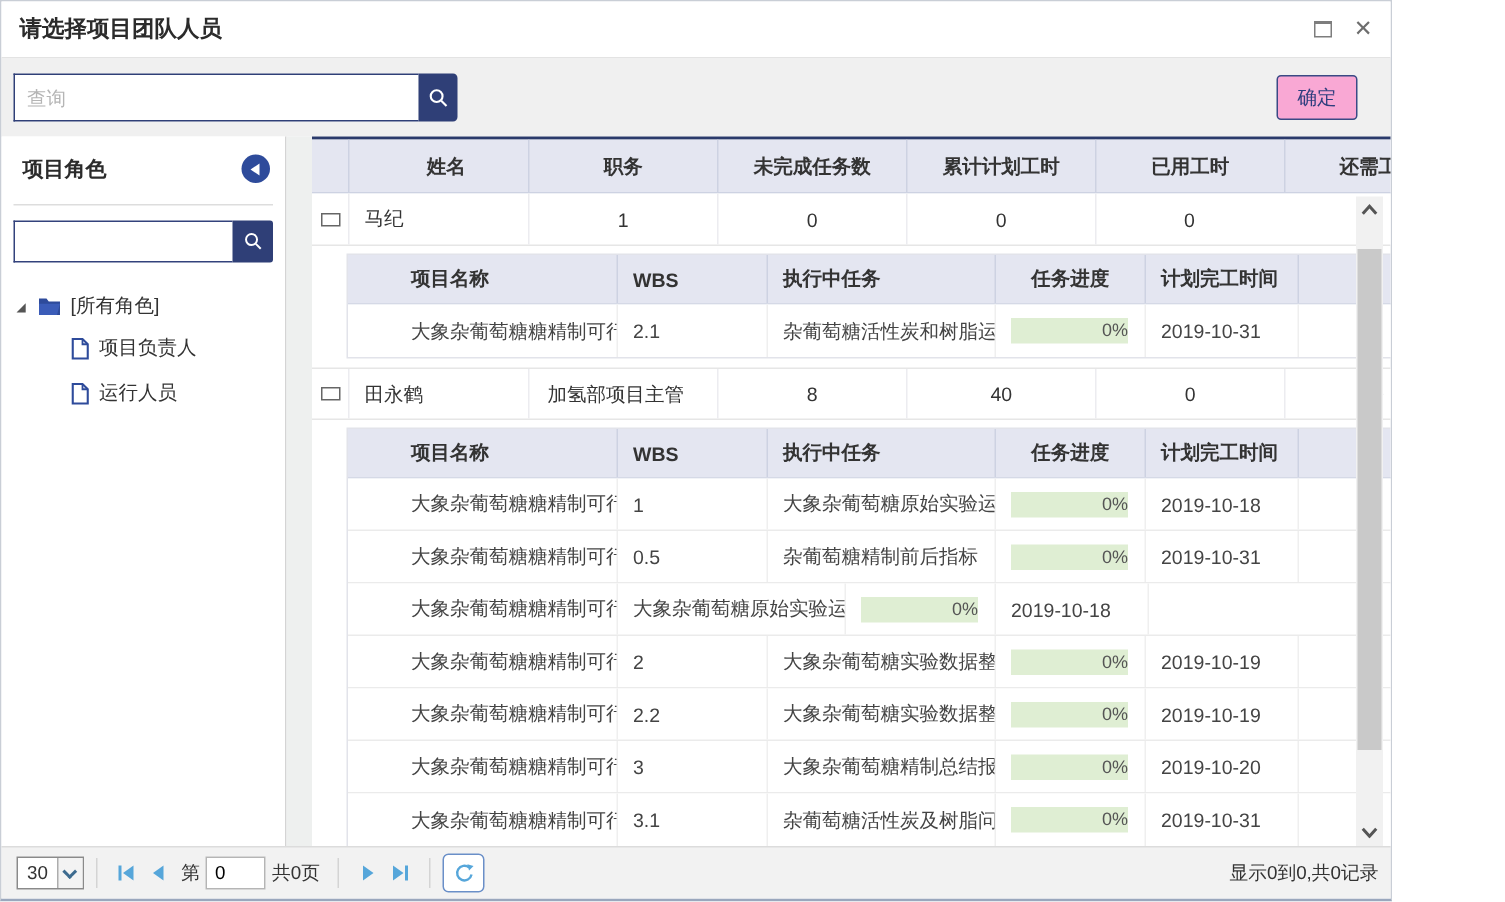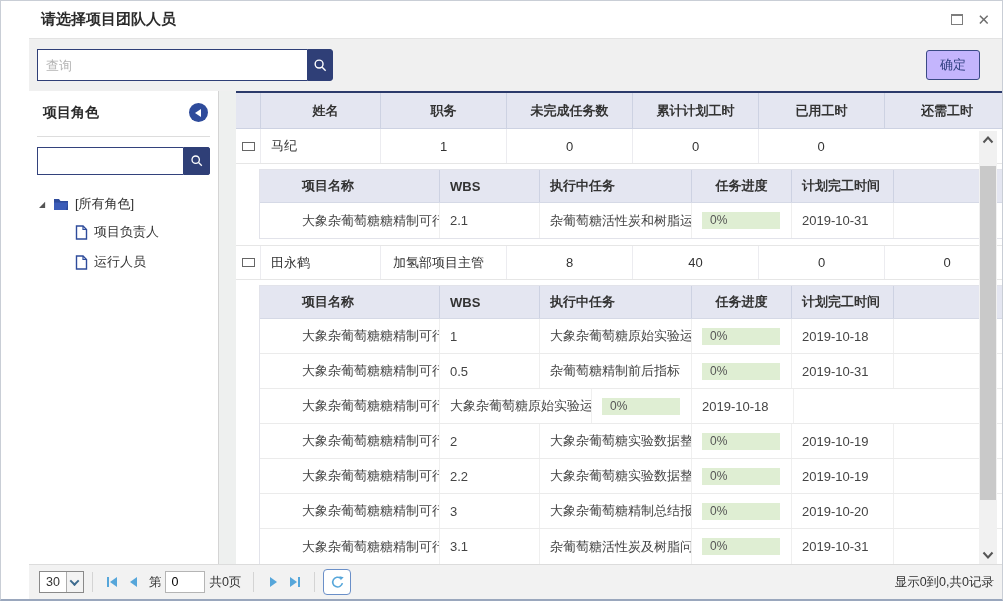--- a/index.html
+++ b/index.html
@@ -1,36 +1,36 @@
 <!DOCTYPE html>
 <html><head>
 <meta charset="utf-8">
 <style>
   * { box-sizing: border-box; margin: 0; padding: 0; }
   html,body { width:1003px; height:601px; }
   body {
     font-family: "Liberation Sans", "DejaVu Sans", sans-serif;
     font-size: 13px; color:#333; background:#fff; overflow:hidden;
   }
-  .window { width:1003px; height:601px; border:1px solid #c9ced6; border-bottom:2px solid #9aa7bd; display:flex; flex-direction:column; background:#fff;padding-left:28px; }
+  .window { width:928px; height:601px; border:1px solid #c9ced6; border-bottom:2px solid #9aa7bd; display:flex; flex-direction:column; background:#fff; }
 
   
   .titlebar { height:38px; display:flex; align-items:center; padding:0 12px; background:#fff; border-bottom:1px solid #e3e3e3; flex:0 0 auto; }
   .title { font-weight:bold; font-size:15px; color:#2b2b2b; }
   .winbtns { margin-left:auto; display:flex; align-items:center; gap:14px; }
   .btn-max { width:12px; height:11px; border:1px solid #7d7d7d; border-top:2px solid #7d7d7d; cursor:pointer; }
   .btn-close { color:#6e6e6e; font-size:15px; line-height:1; cursor:pointer; }
 
   
   .toolbar { height:52px; background:#f0f0f0; display:flex; align-items:center; padding:0 22px 0 8px; flex:0 0 auto; }
   .searchwrap { display:flex; align-items:stretch; height:32px; }
   .searchwrap input { width:270px; border:1px solid #2f3f77; border-right:none; padding:0 8px; font-size:13px; color:#333; outline:none; background:#fff; }
   .searchwrap input::placeholder { color:#b5b5b5; }
   .search-btn { width:26px; background:#2f3f77; border:1px solid #2f3f77; border-radius:0 3px 3px 0; display:flex; align-items:center; justify-content:center; cursor:pointer; }
-  .confirm-btn { margin-left:auto; background:#c4b5fd; border:1px solid #3a4a85; border-radius:3px; color:#2e3e7e; font-size:13px; padding:5px 13px; cursor:pointer;text-align:center; }
+  .confirm-btn { margin-left:auto; background:#f9a8d4; border:1px solid #3a4a85; border-radius:3px; color:#2e3e7e; font-size:13px; padding:5px 13px; cursor:pointer;text-align:center; }
 
   
   .content { flex:1 1 auto; display:flex; min-height:0; }
   .sidebar { width:190px; background:#fff; border-right:1px solid #d4d4d4; flex:0 0 auto; padding-top:12px; }
   .sb-head { display:flex; align-items:center; padding:0 10px 0 14px;justify-content:center; }
   .sb-title { font-weight:bold; font-size:14px; color:#2b2b2b; }
   .sb-collapse { margin-left:auto; width:19px; height:19px; border-radius:50%; background:#2e4b9b; display:flex; align-items:center; justify-content:center; cursor:pointer; }
   .sb-collapse .tri { width:0; height:0; border-right:6px solid #fff; border-top:4px solid transparent; border-bottom:4px solid transparent; margin-right:1px; }
   .sb-sep { height:1px; background:#ddd; margin:14px 8px 0 8px; }
   .sb-search { display:flex; margin:10px 8px 0 8px; height:28px; }
@@ -39,21 +39,21 @@
   .tree { margin:16px 0 0 10px; font-size:13px; }
   .tree-row { display:flex; align-items:center; height:26px; cursor:pointer; }
   .tree-row.child { padding-left:36px; height:30px; }
   .expander { font-size:8px; color:#555; width:14px; }
   .tree-icon { margin-right:6px; display:flex; }
   .tree-label { color:#333; }
 
   .gap-col { width:17px; background:#eef0ef; flex:0 0 auto; }
 
   
-  .grid { flex:1 1 auto; position:relative; border-top:2px solid #2b3a6b; background:#fff; overflow:hidden; }
+  .grid { flex:1 1 auto; position:relative; border-top:2px solid #2b3a6b; background:#fff; overflow:hidden;text-align:right; }
   .gtable { width:773px; }
   .ghead { display:flex; height:36px; background:#e4e6f1; border-bottom:1px solid #cdd2e2; }
   .ghead .gc { display:flex; align-items:center; justify-content:center; font-weight:bold; color:#333; border-right:1px solid #cdd2e2; }
   .grow { display:flex; height:35px; background:#fff; border-bottom:1px solid #e6e6e6; align-items:center; }
   .grow .gc { border-right:1px solid #ececf0; height:100%; display:flex; align-items:center; }
   .gc.c-exp { width:25px; justify-content:center; }
   .gc.c-name { width:120px; padding-left:10px; }
   .gc.c-pos { width:126px; padding-left:12px; }
   .gc.c-num { width:126px; justify-content:center; }
   .gc.c-last { width:124px; justify-content:center; border-right:none !important; }

